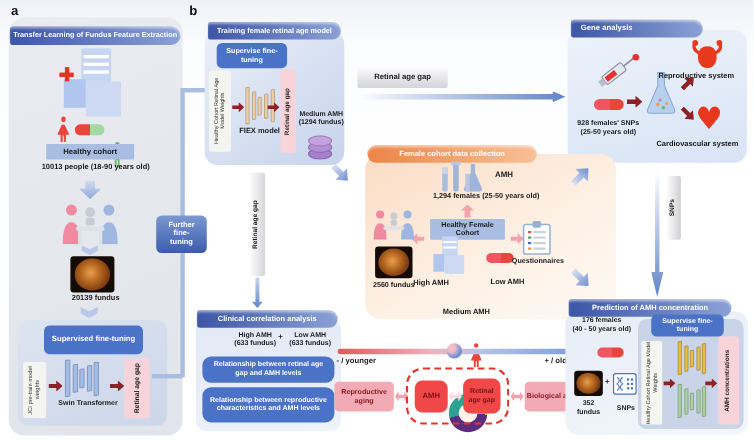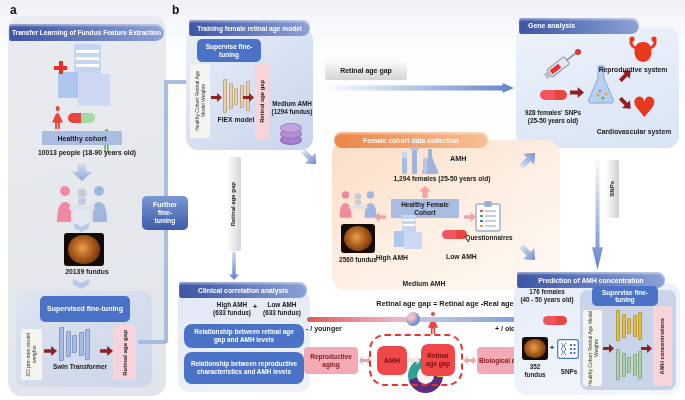--- a/index.html
+++ b/index.html
@@ -330,21 +330,20 @@
   <div class="abs bluebox ctr" style="left:184px;top:324px;width:120px;height:24px;border-radius:8px;font-size:6.4px;line-height:1.25;padding:1px 6px;">Relationship between retinal age gap and AMH levels</div>
   <div class="abs bluebox ctr" style="left:184px;top:352px;width:120px;height:32px;border-radius:8px;font-size:6.4px;line-height:1.25;padding:1px 6px;">Relationship between reproductive characteristics and AMH levels</div>
 
   <div class="abs diag" style="left:518px;top:152px;width:20px;height:16px;transform:rotate(-45deg);"></div>
   <div class="abs diag" style="left:518px;top:245px;width:20px;height:16px;transform:rotate(45deg);"></div>
   <div class="abs arr-shaft-d" style="left:592px;top:156px;width:11px;height:114px;background:linear-gradient(180deg,#ffffff,#6284c8);"></div>
   <div class="abs silver vbox" style="left:606px;top:160px;width:13px;height:58px;background:linear-gradient(90deg,#fdfdfd,#cfcfd4);">
     <span class="vtext b" style="font-size:6px;">SNPs</span>
   </div>
 
-  <div class="abs b" style="left:348px;top:299px;width:194px;text-align:center;font-size:7.4px;">Retinal age gap = Retinal age -Real age</div>
   <div class="abs" style="left:307px;top:317px;width:214px;height:5px;border-radius:3px;background:linear-gradient(90deg,#e05a5a,#edb3bf 40%,#b6c4e6 60%,#7f9fd8);"></div>
   <div class="abs" style="left:406px;top:312px;width:14px;height:14px;border-radius:50%;background:radial-gradient(circle at 32% 32%,#f0bcca 25%,#6f8fd0 65%);"></div>
   <div class="abs b" style="left:306px;top:325px;font-size:7px;">- / younger</div>
   <div class="abs b" style="left:482px;top:325px;width:40px;text-align:right;font-size:7px;">+ / older</div>
 
   <div class="abs pinkbox ctr" style="left:304px;top:347px;width:54px;height:27px;font-size:6.5px;line-height:1.2;padding:1px;">Reproductive aging</div>
   <div class="abs arr-dbl pink-a" style="left:359px;top:356px;width:12px;height:9px;"></div>
   <div class="abs dashedbox" style="left:369px;top:334px;width:94px;height:52px;"></div>
   <div class="abs redbox ctr" style="left:377px;top:346px;width:30px;height:29px;font-size:7px;">AMH</div>
   <div class="abs arr-dbl" style="left:408px;top:356px;width:12px;height:9px;background:#fadadd;"></div>

